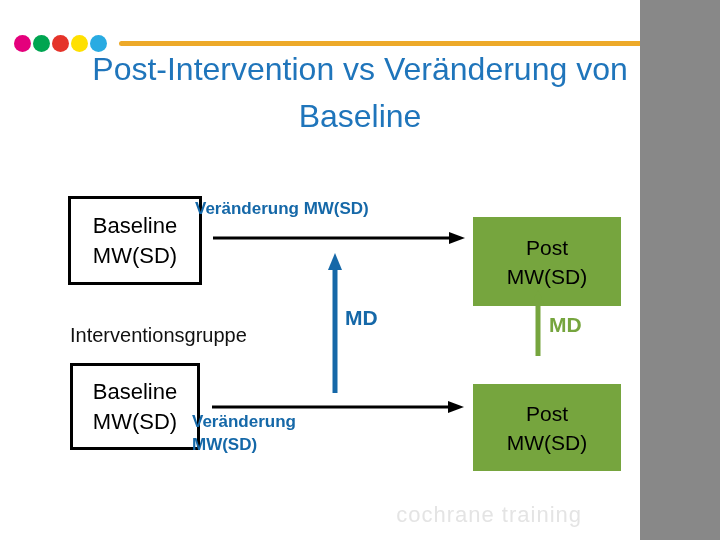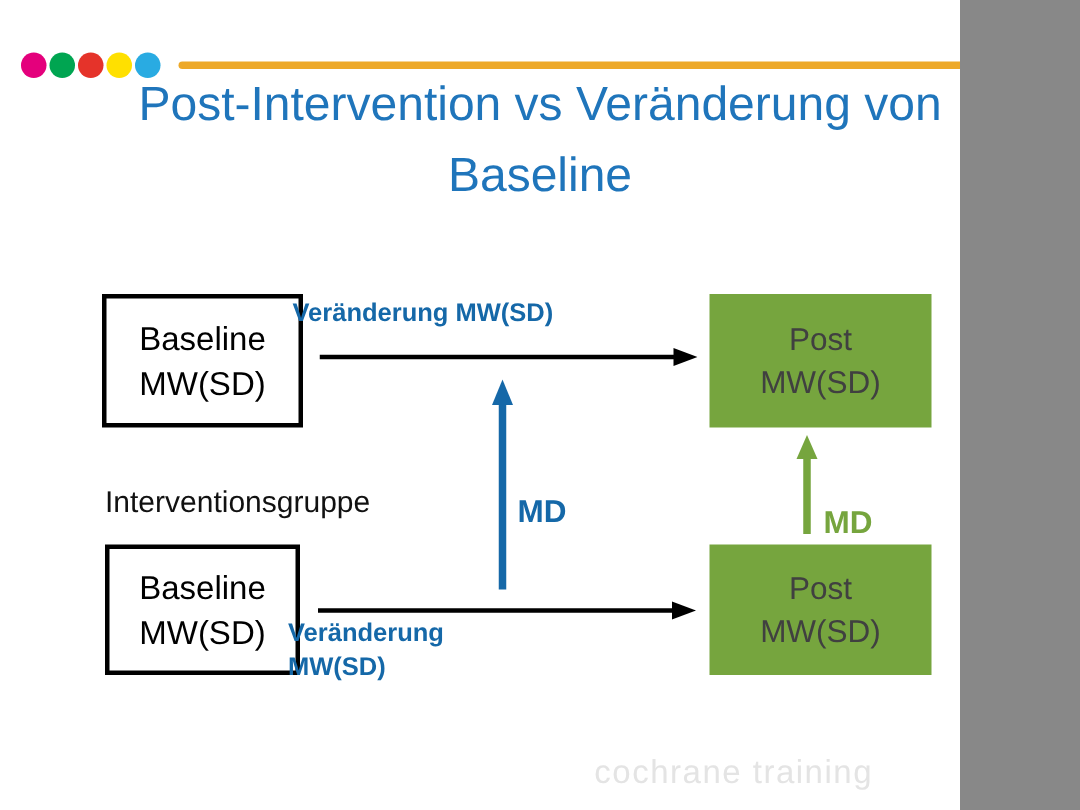--- a/index.html
+++ b/index.html
@@ -24,32 +24,32 @@
   
   .group-label{position:absolute;color:#111;font-size:20px;}
   .lbl-control{left:45px;top:158px;}
   .lbl-intervention{left:42px;top:324px;margin-left:28px;}
   
   .wbox{position:absolute;border:3px solid #000;background:#fff;color:#000;
     display:flex;align-items:center;justify-content:center;text-align:center;
     font-size:22px;line-height:30px;white-space:pre-line;}
   .wbox1{left:68px;top:196px;width:128px;height:83px;}
   .wbox2{left:70px;top:363px;width:124px;height:81px;}
-  .gbox{position:absolute;background:var(--green);color:#404040;
+  .gbox{position:absolute;background:var(--green);color:#000000;
     display:flex;align-items:center;justify-content:center;text-align:center;
-    font-size:21px;line-height:29px;white-space:pre-line;}
+    font-size:21px;line-height:29px;white-space:pre-line;margin-top:21px;}
   .gbox1{left:473px;top:196px;width:148px;height:89px;}
   .gbox2{left:473px;top:363px;width:148px;height:87px;}
   
   .change-label{position:absolute;color:var(--diagram_blue);font-weight:bold;
     font-size:17px;text-align:left;white-space:pre-line;line-height:23px;}
   .change1{left:195px;top:197px;width:250px;}
   .change2{left:192px;top:410px;width:174px;}
   
-  .md{position:absolute;font-weight:bold;font-size:21px;margin-top:24px;}
+  .md{position:absolute;font-weight:bold;font-size:21px;}
   .md-blue{left:345px;top:306px;color:var(--diagram_blue);}
   .md-green{left:549px;top:313px;color:var(--green);}
   .arrow-svg{position:absolute;display:block;}
   
   .brand-text{position:absolute;right:58px;top:502px;color:var(--brand_gray);
     font-size:22px;letter-spacing:1px;}
   .logo{position:absolute;left:655px;top:494px;width:44px;height:44px;
     border-radius:50%;background:var(--logo_cyan);color:#fff;
     display:flex;align-items:center;justify-content:center;
     font-size:22px;font-weight:bold;}

